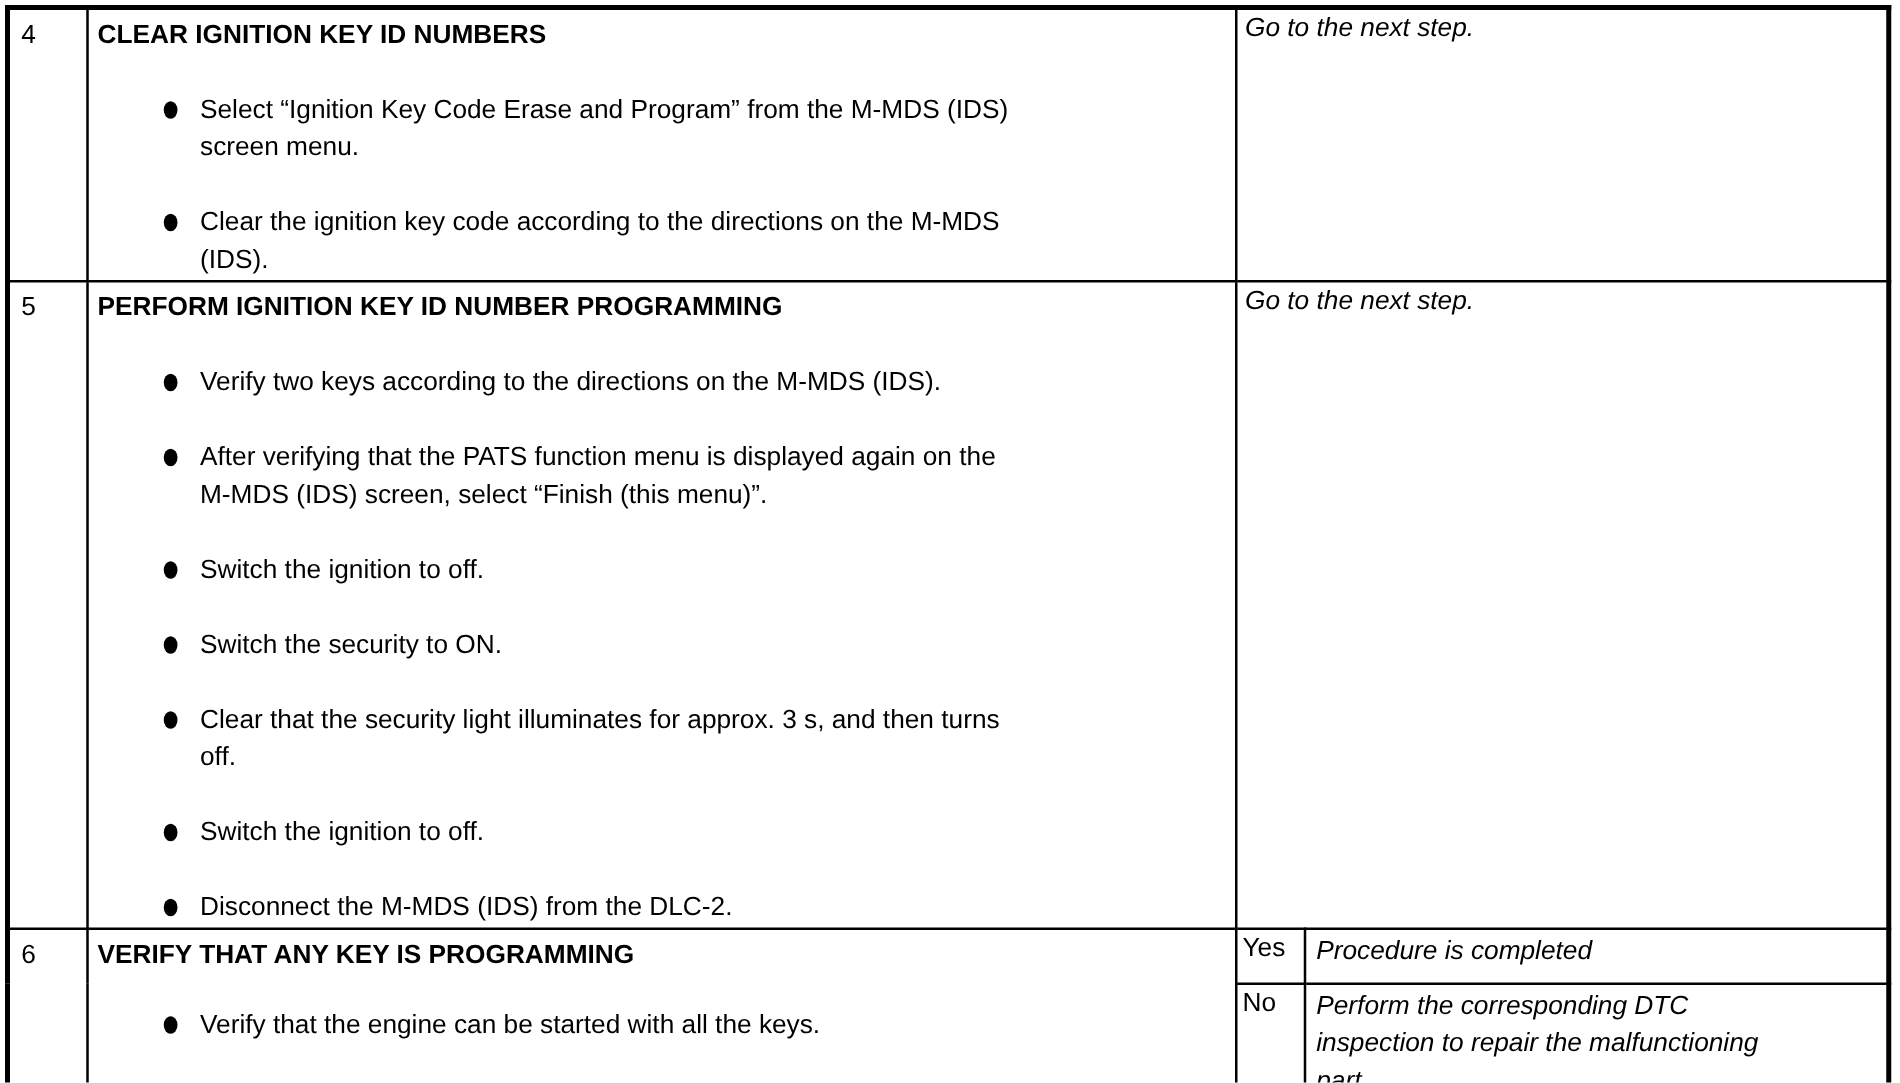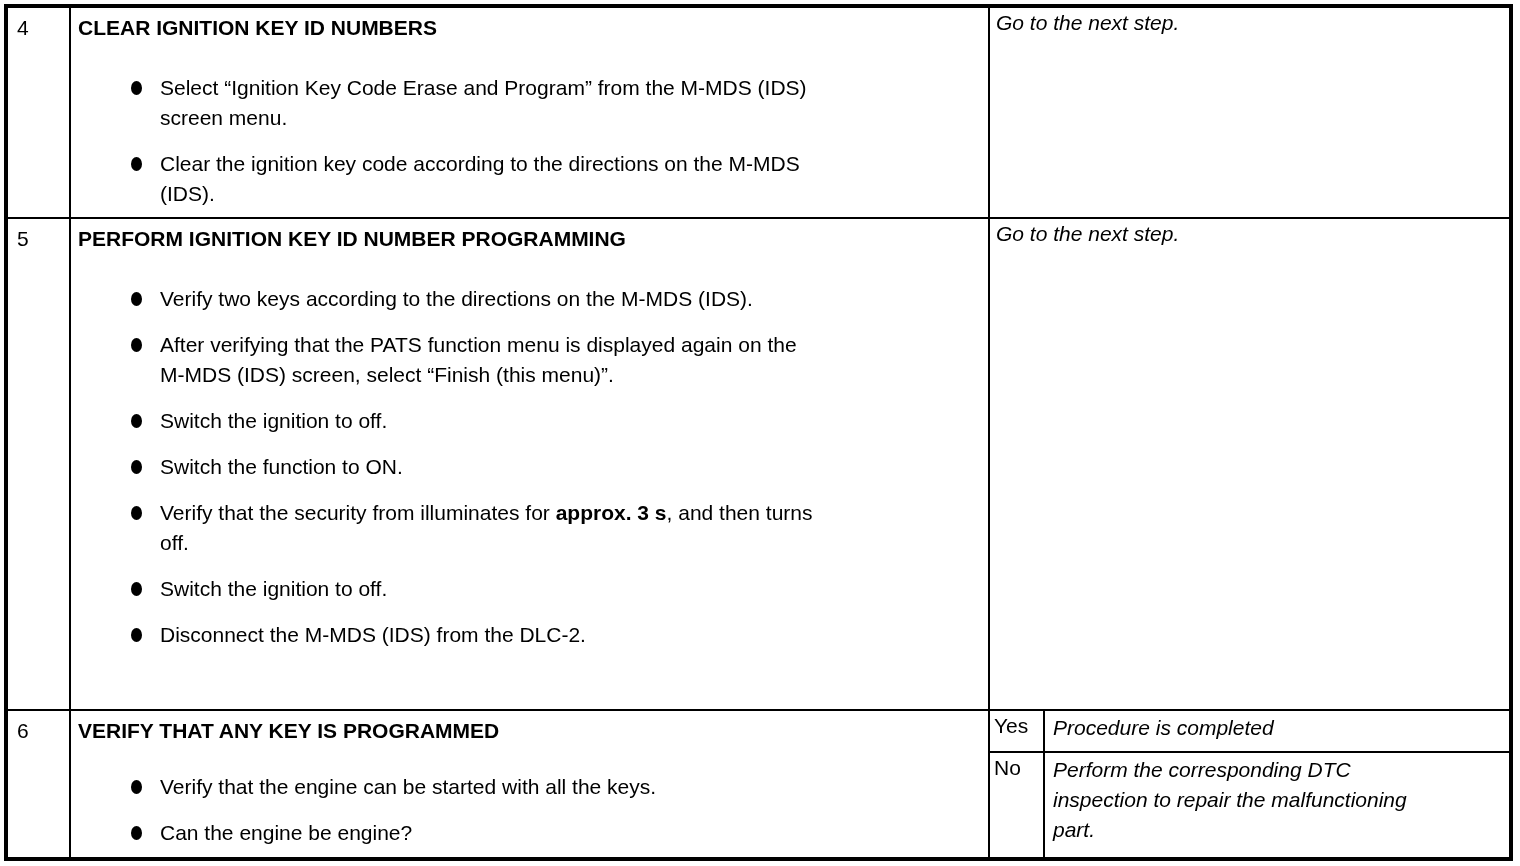--- a/index.html
+++ b/index.html
@@ -47,36 +47,36 @@
     padding: 0 0 0 82px;
   }
   ul.action-list.tight {
     margin-top: 26px;
   }
   ul.action-list li {
     position: relative;
     margin: 0;
   }
   ul.action-list li + li {
-    margin-top: 16px;
+    margin-top: 30px;
   }
   .bullet {
     position: absolute;
     left: -29px;
     top: 8px;
     width: 11px;
     height: 14px;
     background: #000000;
     border-radius: 50%;
   }
   .action-text {
     white-space: pre-line;
   }
   .action-text.bold {
-    font-weight: bold;
+    font-weight: normal;
   }
   td.result-cell {
     vertical-align: middle;
     padding: 0 6px 0 6px;
   }
   .result-text {
     white-space: pre-line;
     font-style: italic;
   }
   td.answer-cell {
@@ -125,38 +125,38 @@
       <td class="step-cell">
         <span>5</span>
       </td>
       <td class="action-cell">
         <div class="step-title">PERFORM IGNITION KEY ID NUMBER PROGRAMMING</div>
         <ul class="action-list">
               <li><span class="bullet"></span><span class="action-text">Verify two keys according to the directions on the M-MDS (IDS).</span></li>
               <li><span class="bullet"></span><span class="action-text">After verifying that the PATS function menu is displayed again on the
 M-MDS (IDS) screen, select “Finish (this menu)”.</span></li>
               <li><span class="bullet"></span><span class="action-text">Switch the ignition to off.</span></li>
-              <li><span class="bullet"></span><span class="action-text">Switch the function to ON.</span></li>
-              <li><span class="bullet"></span><span class="action-text">Verify that the security from illuminates for </span><span class="action-text bold">approx. 3 s</span><span class="action-text">, and then turns
+              <li><span class="bullet"></span><span class="action-text">Switch the security to ON.</span></li>
+              <li><span class="bullet"></span><span class="action-text">Clear that the security light illuminates for </span><span class="action-text bold">approx. 3 s</span><span class="action-text">, and then turns
 off.</span></li>
               <li><span class="bullet"></span><span class="action-text">Switch the ignition to off.</span></li>
               <li><span class="bullet"></span><span class="action-text">Disconnect the M-MDS (IDS) from the DLC-2.</span></li>
             </ul>
       </td>
       <td class="result-cell" colspan="2">
         <div class="result-text">Go to the next step.</div>
       </td>
     </tr>
 
     <tr style="height:42px">
       <td class="step-cell" rowspan="2">
         <span>6</span>
       </td>
       <td class="action-cell" rowspan="2">
-        <div class="step-title">VERIFY THAT ANY KEY IS PROGRAMMED</div>
+        <div class="step-title">VERIFY THAT ANY KEY IS PROGRAMMING</div>
         <ul class="action-list tight">
               <li><span class="bullet"></span><span class="action-text">Verify that the engine can be started with all the keys.</span></li>
               <li><span class="bullet"></span><span class="action-text">Can the engine be engine?</span></li>
             </ul>
       </td>
       <td class="answer-cell">
         <span>Yes</span>
       </td>
       <td class="answer-result-cell">
         <div class="result-text">Procedure is completed</div>

